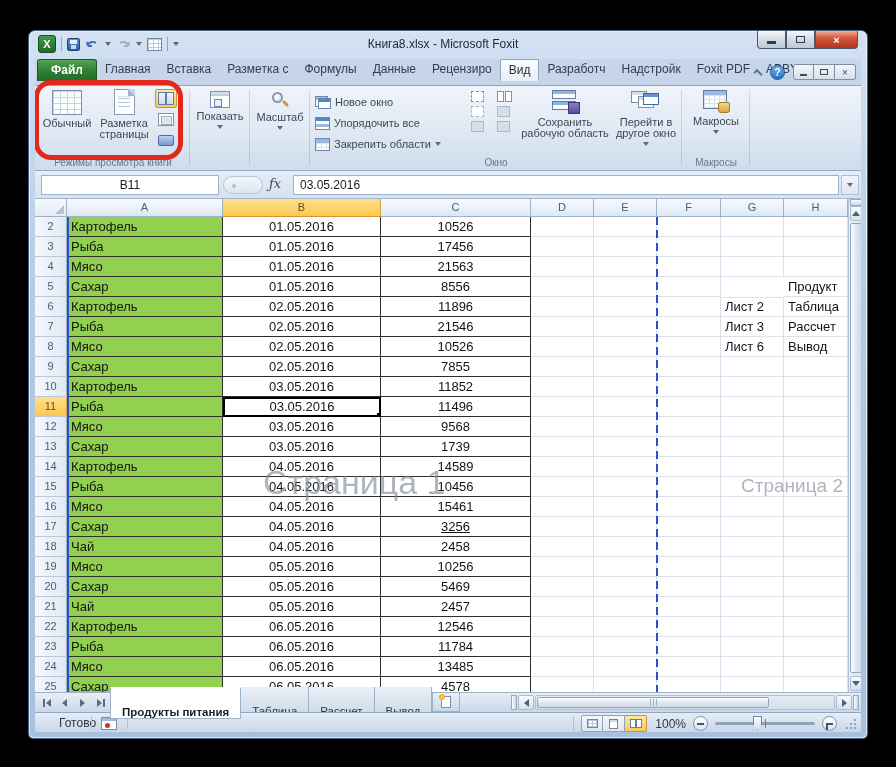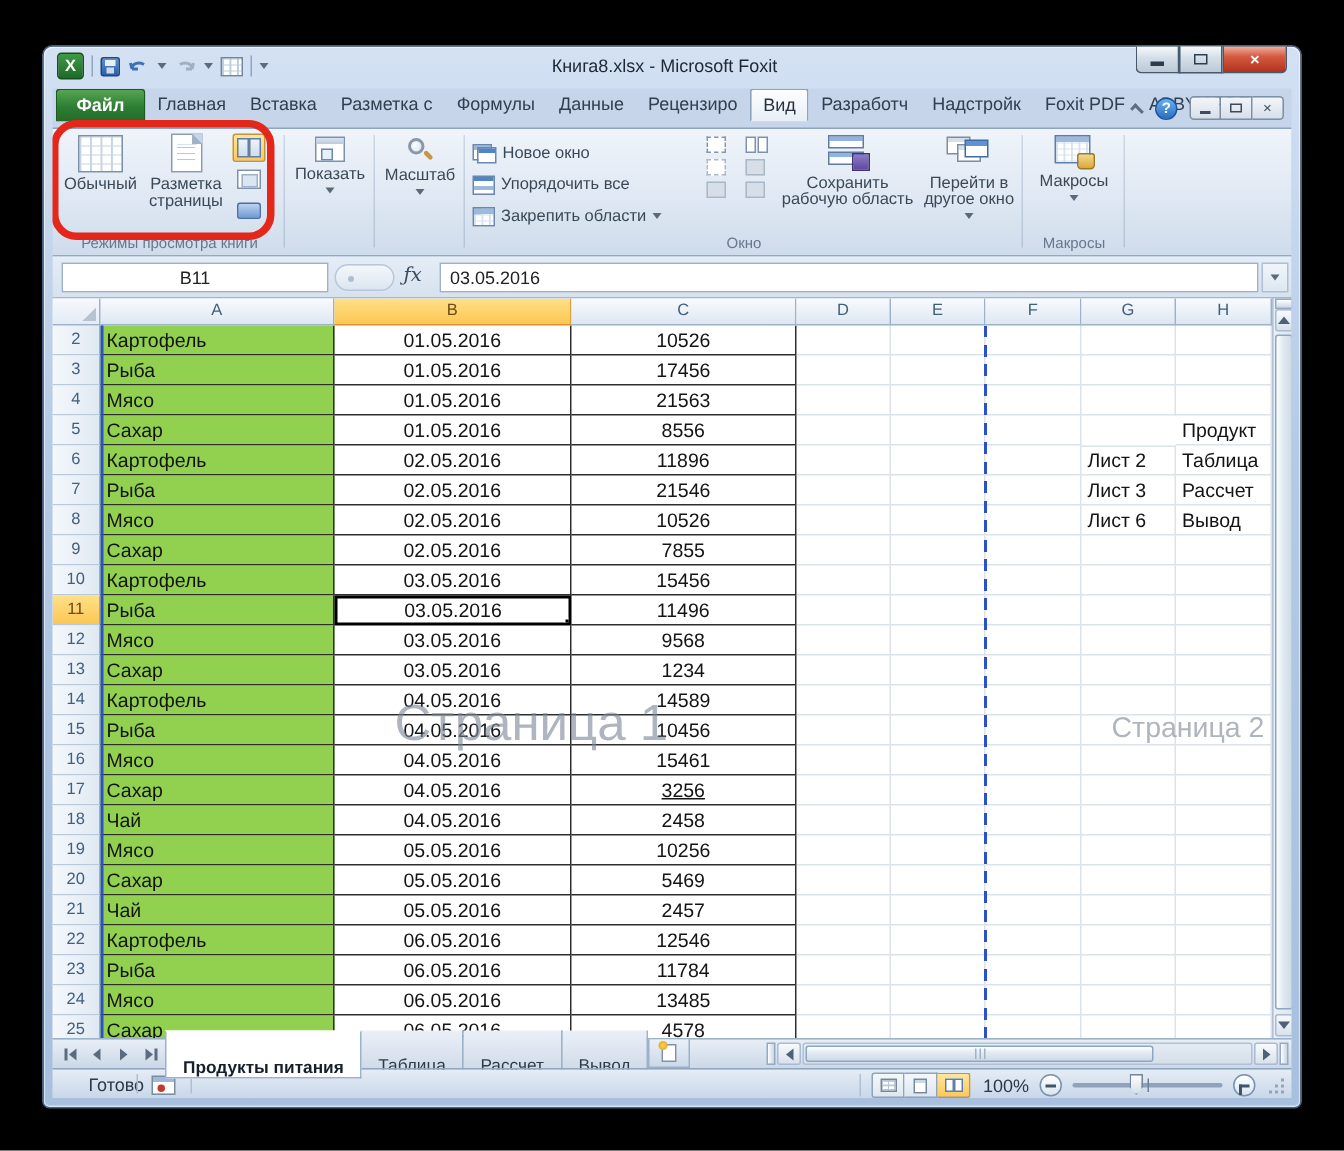--- a/index.html
+++ b/index.html
@@ -527,21 +527,21 @@
             <div class="cell pcell" style="width: 63px;"></div>
             <div class="cell pcell" style="width: 63px;"></div>
             <div class="cell pcell" style="width: 64px;"></div>
             <div class="cell pcell" style="width: 63px;"></div>
             <div class="cell pcell" style="width: 64px;"></div>
           </div>
           <div class="grow">
             <div class="rowhdr">10</div>
             <div class="cell tcell green" style="width: 156px;">Картофель</div>
             <div class="cell tcell center" style="width: 158px;">03.05.2016</div>
-            <div class="cell tcell center" style="width: 150px;">15456</div>
+            <div class="cell tcell center" style="width: 150px;">11852</div>
             <div class="cell pcell" style="width: 63px;"></div>
             <div class="cell pcell" style="width: 63px;"></div>
             <div class="cell pcell" style="width: 64px;"></div>
             <div class="cell pcell" style="width: 63px;"></div>
             <div class="cell pcell" style="width: 64px;"></div>
           </div>
           <div class="grow">
             <div class="rowhdr sel">11</div>
             <div class="cell tcell green" style="width: 156px;">Рыба</div>
             <div class="cell tcell center acell" style="width: 158px;">03.05.2016<div class="fill-handle"></div></div>
@@ -560,21 +560,21 @@
             <div class="cell pcell" style="width: 63px;"></div>
             <div class="cell pcell" style="width: 63px;"></div>
             <div class="cell pcell" style="width: 64px;"></div>
             <div class="cell pcell" style="width: 63px;"></div>
             <div class="cell pcell" style="width: 64px;"></div>
           </div>
           <div class="grow">
             <div class="rowhdr">13</div>
             <div class="cell tcell green" style="width: 156px;">Сахар</div>
             <div class="cell tcell center" style="width: 158px;">03.05.2016</div>
-            <div class="cell tcell center" style="width: 150px;">1234</div>
+            <div class="cell tcell center" style="width: 150px;">1739</div>
             <div class="cell pcell" style="width: 63px;"></div>
             <div class="cell pcell" style="width: 63px;"></div>
             <div class="cell pcell" style="width: 64px;"></div>
             <div class="cell pcell" style="width: 63px;"></div>
             <div class="cell pcell" style="width: 64px;"></div>
           </div>
           <div class="grow">
             <div class="rowhdr">14</div>
             <div class="cell tcell green" style="width: 156px;">Картофель</div>
             <div class="cell tcell center" style="width: 158px;">04.05.2016</div>

